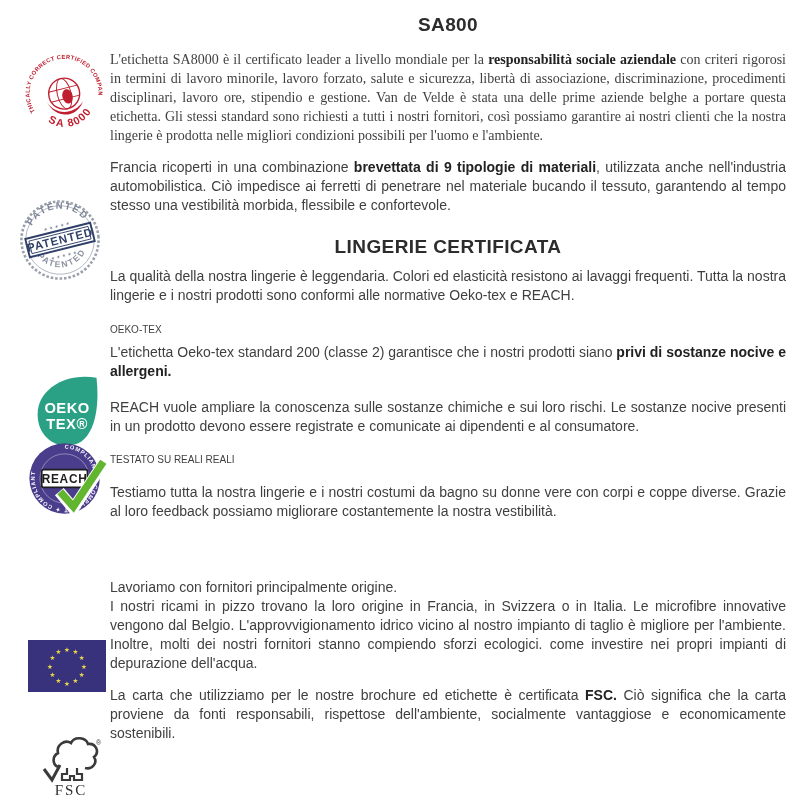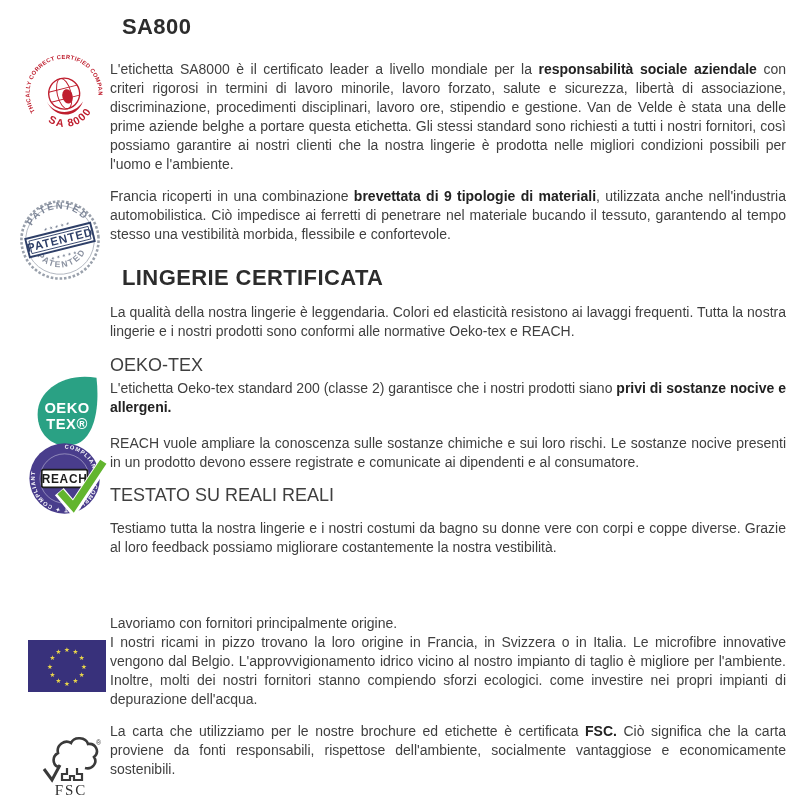--- a/index.html
+++ b/index.html
@@ -1,25 +1,25 @@
 <!DOCTYPE html>
 <html><head>
 <meta charset="utf-8">
 <style>
   html,body{margin:0;padding:0;background:#fff;}
   body{width:800px;height:800px;font-family:"Liberation Sans",sans-serif;color:#3f3f3f;}
   .page{position:relative;width:800px;height:800px;background:#ffffff;overflow:hidden;}
   .badge{position:absolute;}
   .content{position:absolute;left:110px;top:0;width:676px;}
-  h2{margin:12px;font-size:22px;font-weight:700;color:#2c2c2c;letter-spacing:0.4px;}
+  h2{margin:0;font-size:19px;font-weight:700;color:#2c2c2c;letter-spacing:0.4px;text-align:center;}
   p{margin:0;font-size:14px;line-height:19px;text-align:justify;color:#3f3f3f;}
   p b{font-weight:700;color:#222;}
-  .label{font-size:18px;line-height:19px;color:#3f3f3f;text-align:left;}
+  .label{font-size:10px;line-height:19px;color:#3f3f3f;text-align:left;}
   .mt-h1{margin-top:14px;}
-  .mt-p1{margin-top:20px;}
+  .mt-p1{margin-top:14px;font-family:Liberation Serif, serif;}
   .mt-h2{margin-top:17px;}
   .mt-p2{margin-top:13px;}
   .mt-h3{margin-top:21px;}
   .mt-p3{margin-top:9px;}
   .mt-oeko{margin-top:15px;}
   .mt-p4{margin-top:4px;}
   .mt-p5{margin-top:17px;}
   .mt-testato{margin-top:14px;}
   .mt-p6{margin-top:14px;}
   .mt-eu-intro{margin-top:57px;text-align:left;}

